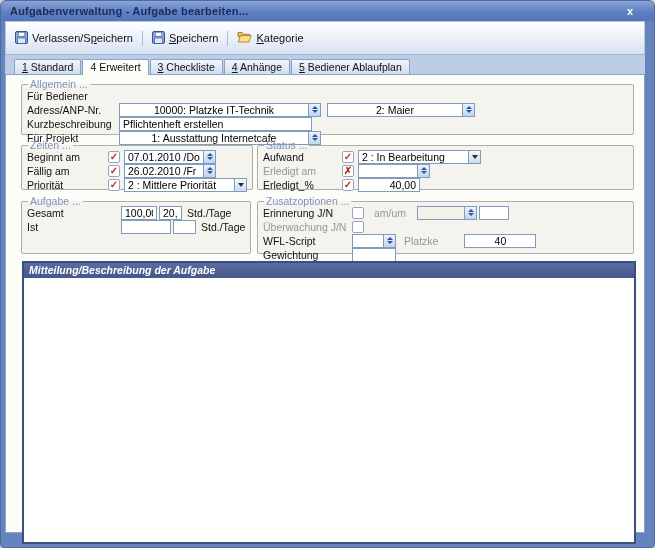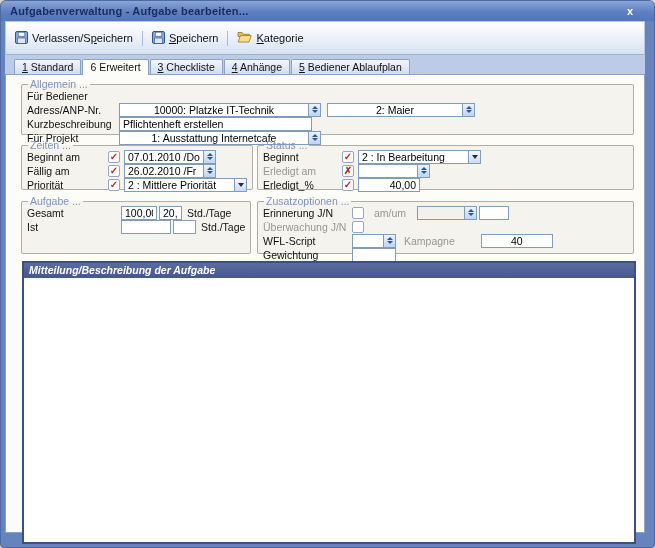--- a/index.html
+++ b/index.html
@@ -125,21 +125,21 @@
                 <path d="M1 1.5 h4.2 l1.2 1.8 h6 v2.2 h-11.4 z" fill="#E8BE5A" stroke="#9A7518" stroke-width="0.8"></path>
                 <path d="M1.2 11 L3.4 4.6 h10.8 L12 11 z" fill="#FFDF8E" stroke="#9A7518" stroke-width="0.8"></path>
               </svg>
           </span>
           <span><span></span><span class="mn">K</span><span>ategorie</span></span>
         </div>
       </div>
 
       <div class="tabstrip">
         <div class="tab"><span class="mn">1</span><span> Standard</span></div>
-        <div class="tab active"><span class="mn"></span><span>6 Erweitert</span></div>
+        <div class="tab active"><span class="mn"></span><span>4 Erweitert</span></div>
         <div class="tab"><span class="mn">3</span><span> Checkliste</span></div>
         <div class="tab"><span class="mn">4</span><span> Anhänge</span></div>
         <div class="tab"><span class="mn">5</span><span> Bediener Ablaufplan</span></div>
       </div>
 
       <div class="panel">
 
         <fieldset style="left:15px; top:4px; width:613px; height:56px;">
           <legend>Allgemein ...</legend>
           <div class="row">
@@ -210,21 +210,21 @@
               <span class="drop">
                   <i></i>
                 </span>
             </div>
           </div>
         </fieldset>
 
         <fieldset style="left:251px; top:65px; width:377px; height:50px;">
           <legend>Status ...</legend>
           <div class="row">
-            <span class="lbl lw-s">Beginnt</span>
+            <span class="lbl lw-s">Aufwand</span>
             <span class="chk">✓</span>
             <div class="combo" style="width:123px;">
               <input type="text" value="2 : In Bearbeitung" style="">
               <span class="drop">
                   <i></i>
                 </span>
             </div>
           </div>
           <div class="row">
             <span class="lbl lw-s dis">Erledigt am</span>
@@ -281,21 +281,21 @@
           </div>
           <div class="row">
             <span class="lbl lw-zu">WFL-Script</span>
             <div class="combo" style="width:44px;">
               <input type="text" value="" style="">
               <span class="spin">
                   <i class="up"></i>
                   <i class="dn"></i>
                 </span>
             </div>
-            <span class="lbl dis" style="margin-left:8px;">Kampagne</span>
+            <span class="lbl dis" style="margin-left:8px;">Platzke</span>
             <input type="text" class="fld ta-c" style="width: 72px; margin-left: 26px;" value="40">
           </div>
           <div class="row">
             <span class="lbl lw-zu">Gewichtung</span>
             <input type="text" class="fld" style="width: 44px;" value="">
           </div>
         </fieldset>
 
         <div class="msgbox" style="left:16px; top:186px; width:614px; height:283px;">
           <div class="msghdr">Mitteilung/Beschreibung der Aufgabe</div>

